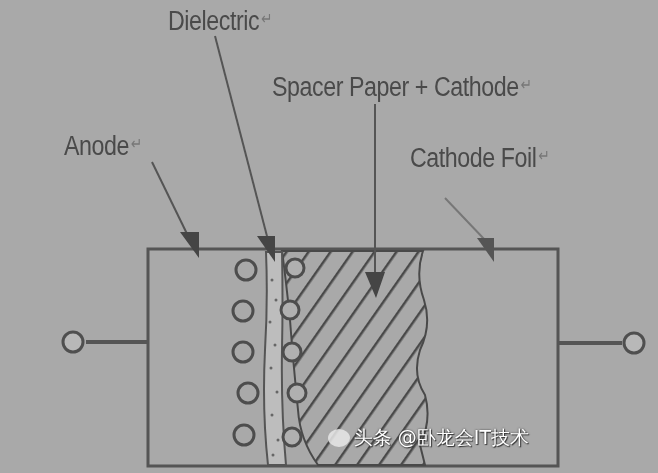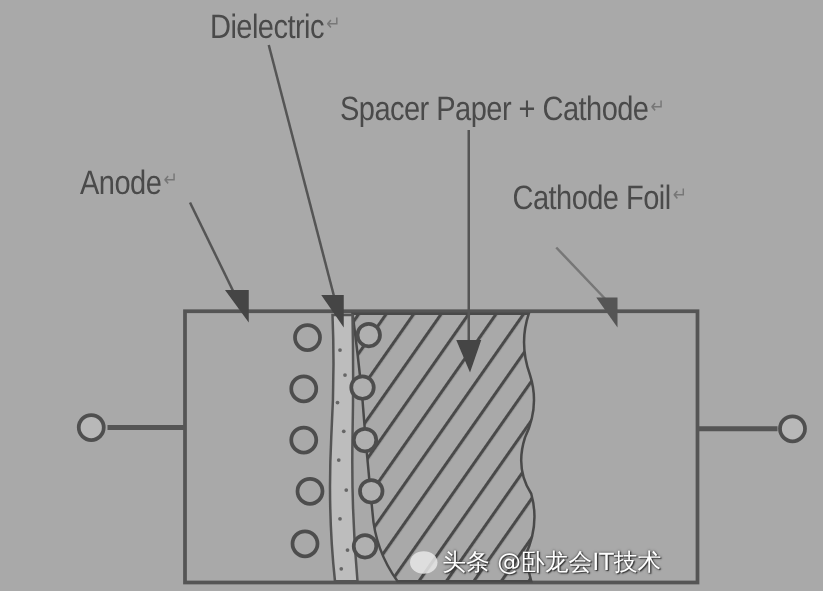--- a/index.html
+++ b/index.html
@@ -16,21 +16,21 @@
       font-family: "Liberation Sans", sans-serif;
       font-size: 27px;
       letter-spacing: -0.5px;
       white-space: nowrap;
       transform: scaleX(0.86);
       transform-origin: left top;
       filter: blur(0.4px);
     }
     .label .ret { font-size: 16px; color: #777; margin-left: 2px; vertical-align: 6px; }
     .watermark {
-      position: absolute; right: 8px; bottom: 10px;
+      position: absolute; right: 8px; bottom: 22px;
       display: flex; align-items: center; gap: 4px;
       color: #ffffff;
       font-family: "DejaVu Sans", sans-serif;
       font-size: 19px;
       text-shadow: 0 0 2px #333, 1px 1px 1px #333;
     }
     .watermark .wechat {
       width: 22px; height: 18px; border-radius: 50%;
       background: #e8e8e8; opacity: 0.85;
     }

